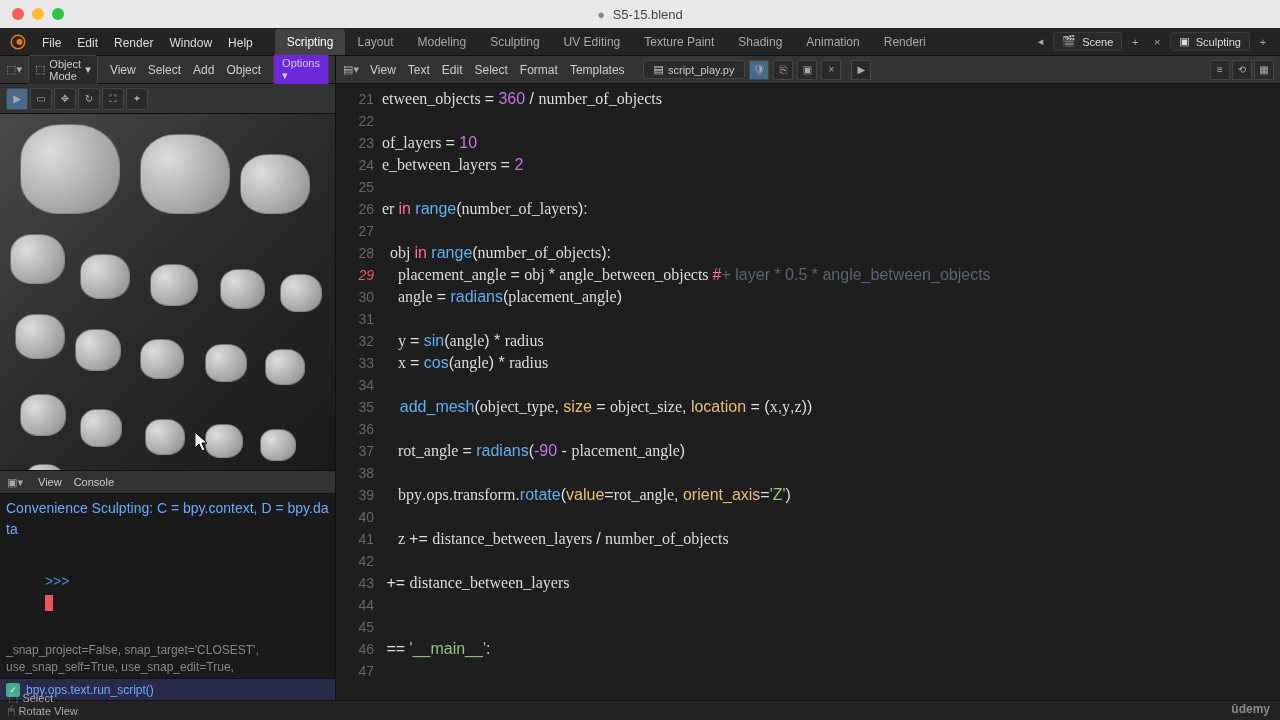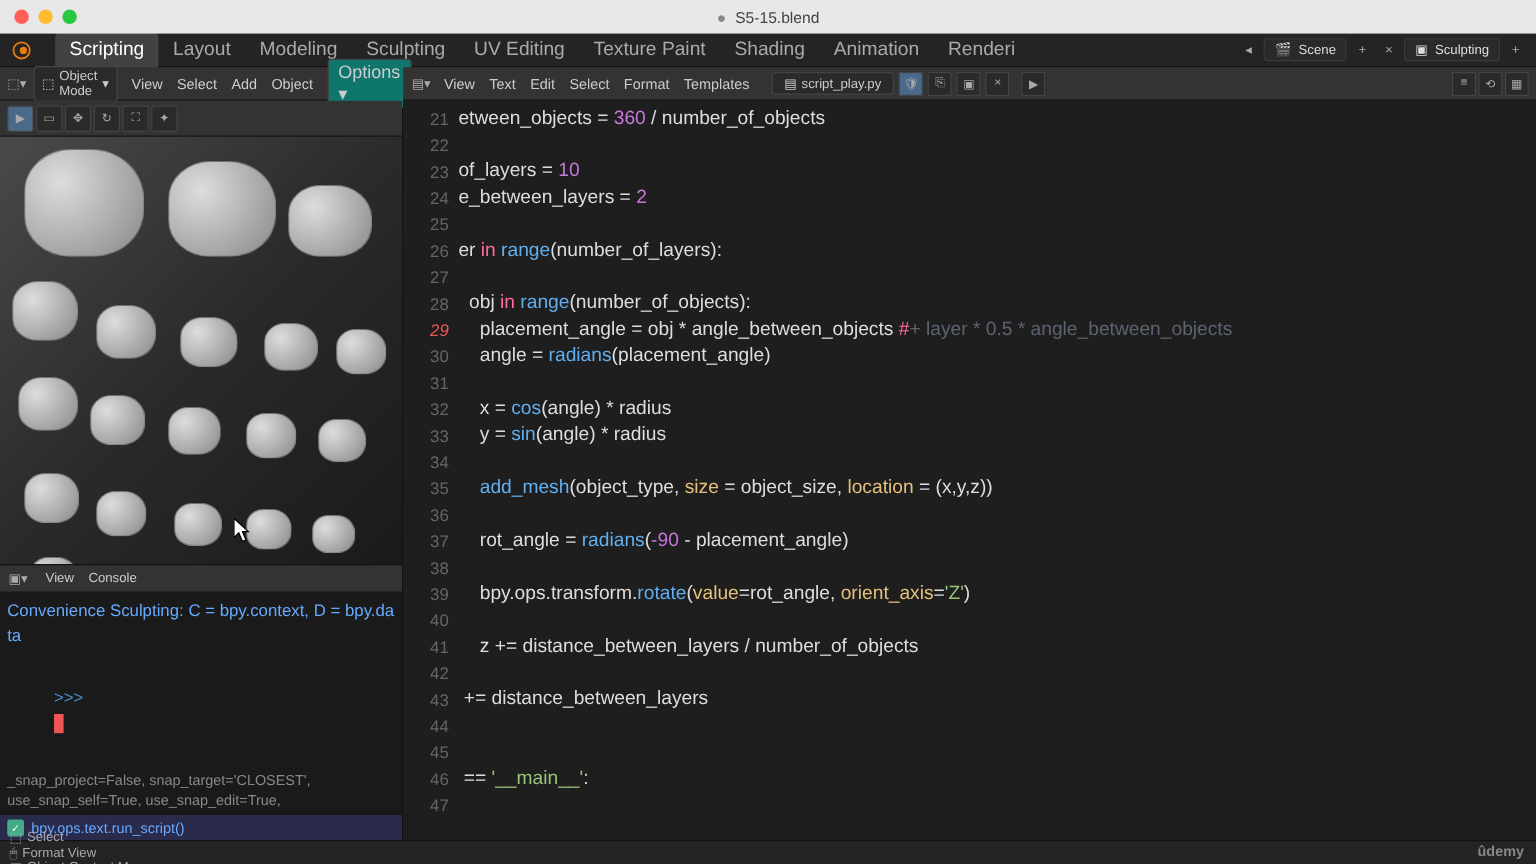--- a/index.html
+++ b/index.html
@@ -12,34 +12,34 @@
 .tl-yellow { background: #febc2e; }
 .tl-green { background: #28c840; }
 .titlebar-title { position: absolute; left: 50%; transform: translateX(-50%); color: #444; font-size: 13px; }
 .titlebar-dot { color: #888; margin-right: 4px; }
 
 .menubar { height: 28px; background: #242424; display: flex; align-items: center; padding: 0 8px; gap: 2px; border-bottom: 1px solid #111; }
 .blender-logo { width: 20px; height: 20px; margin-right: 4px; display: flex; align-items: center; justify-content: center; }
 .blender-logo svg { width: 18px; height: 18px; }
 .menu-item { padding: 4px 8px; font-size: 12px; color: #ddd; cursor: pointer; }
 .workspace-tabs { display: flex; margin-left: 12px; gap: 0; }
-.workspace-tab { padding: 6px 12px; font-size: 16px; color: #aaa; cursor: pointer; }
+.workspace-tab { padding: 6px 12px; font-size: 12px; color: #aaa; cursor: pointer; }
 .workspace-tab.active { background: #424242; color: #fff; border-radius: 4px 4px 0 0; }
 .menubar-right { margin-left: auto; display: flex; align-items: center; gap: 4px; }
 .scene-selector { background: #2a2a2a; border: 1px solid #3a3a3a; padding: 2px 8px; font-size: 11px; color: #ddd; border-radius: 3px; display: flex; align-items: center; gap: 6px; }
 .icon-btn { width: 18px; height: 18px; display: flex; align-items: center; justify-content: center; color: #aaa; font-size: 11px; }
 
 .main-area { display: flex; height: calc(100% - 56px - 20px); }
 
 .left-col { width: 336px; display: flex; flex-direction: column; border-right: 1px solid #111; }
 
 .viewport-header { height: 28px; background: #333; display: flex; align-items: center; padding: 0 6px; gap: 6px; font-size: 12px; border-bottom: 1px solid #111; }
 .vh-item { padding: 2px 6px; color: #ccc; cursor: pointer; }
 .mode-dropdown { background: #2a2a2a; border: 1px solid #444; padding: 2px 6px; border-radius: 3px; font-size: 11px; display: flex; align-items: center; gap: 4px; }
-.options-btn { margin-left: auto; background: #0f766e; border: 1px solid #444; padding: 2px 8px; border-radius: 3px; font-size: 15px; }
+.options-btn { margin-left: auto; background: #6d28d9; border: 1px solid #444; padding: 2px 8px; border-radius: 3px; font-size: 11px; }
 
 .viewport-toolbar { height: 30px; background: #333; display: flex; align-items: center; padding: 0 6px; gap: 2px; border-bottom: 1px solid #111; }
 .tool-btn { width: 22px; height: 22px; background: #2a2a2a; border: 1px solid #444; border-radius: 2px; display: flex; align-items: center; justify-content: center; font-size: 10px; color: #aaa; }
 .tool-btn.active { background: #4a6a8a; }
 
 .viewport { flex: 1; background: linear-gradient(135deg, #4a4a4a 0%, #2a2a2a 50%, #1a1a1a 100%); position: relative; overflow: hidden; }
 .viewport-objects { position: absolute; inset: 0; }
 .mesh-obj { position: absolute; background: radial-gradient(circle at 30% 30%, #ddd, #888); border-radius: 40% 45% 42% 38%; border: 1px solid rgba(0,0,0,0.3); }
 .cursor-arrow { position: absolute; left: 195px; top: 318px; width: 16px; height: 22px; }
 
@@ -62,21 +62,21 @@
 
 .code-editor { flex: 1; display: flex; background: #1e1e1e; font-family: 'Menlo', 'Courier New', monospace; font-size: 16px; overflow: hidden; position: relative; }
 .line-numbers { width: 46px; background: #1e1e1e; text-align: right; padding: 4px 8px 4px 0; color: #666; font-size: 14px; line-height: 22px; user-select: none; }
 .line-number { height: 22px; }
 .line-number.highlight { color: #e55; font-style: italic; }
 .code-lines { flex: 1; padding: 4px 0; line-height: 22px; }
 .code-line { height: 22px; white-space: pre; }
 
 .tok-kw { color: #ff6b9d; }
 .tok-num { color: #c678dd; }
-.tok-id { color: #ddd; }
+.tok-id { color: #ddd; font-family: Liberation Serif, serif; }
 .tok-fn { color: #61afef; }
 .tok-op { color: #ddd; }
 .tok-str { color: #98c379; }
 .tok-cm { color: #5c6370; }
 .tok-param { color: #e5c07b; }
 
 .statusbar { height: 20px; background: #242424; display: flex; align-items: center; padding: 0 8px; gap: 16px; font-size: 11px; color: #aaa; border-top: 1px solid #111; }
 .status-item { display: flex; align-items: center; gap: 4px; }
 
 .subtitle-overlay { position: absolute; bottom: 28px; left: 50%; transform: translateX(-50%); text-align: center; pointer-events: none; z-index: 100; }
@@ -103,20 +103,21 @@
   </div>
 </div>
 
 <div class="menubar">
   <div class="blender-logo">
     <svg viewBox="0 0 24 24">
         <circle cx="12" cy="12" r="9" fill="none" stroke="#e87d0d" stroke-width="2"></circle>
         <circle cx="14" cy="12" r="4" fill="#e87d0d"></circle>
       </svg>
   </div>
+  <div id="menubar-items"><span class="menu-item">File</span><span class="menu-item">Edit</span><span class="menu-item">Render</span><span class="menu-item">Window</span><span class="menu-item">Help</span></div>
   <div class="workspace-tabs" id="workspace-tabs">
       <div class="workspace-tab active">Scripting</div>
       <div class="workspace-tab">Layout</div>
       <div class="workspace-tab">Modeling</div>
       <div class="workspace-tab">Sculpting</div>
       <div class="workspace-tab">UV Editing</div>
       <div class="workspace-tab">Texture Paint</div>
       <div class="workspace-tab">Shading</div>
       <div class="workspace-tab">Animation</div>
       <div class="workspace-tab">Renderi</div>
@@ -266,22 +267,22 @@
           <div class="code-line"></div>
           <div class="code-line"><span class="tok-id">of_layers </span><span class="tok-op">= </span><span class="tok-num">10</span></div>
           <div class="code-line"><span class="tok-id">e_between_layers </span><span class="tok-op">= </span><span class="tok-num">2</span></div>
           <div class="code-line"></div>
           <div class="code-line"><span class="tok-id">er </span><span class="tok-kw">in</span><span class="tok-op"> </span><span class="tok-fn">range</span><span class="tok-op">(</span><span class="tok-id">number_of_layers</span><span class="tok-op">):</span></div>
           <div class="code-line"></div>
           <div class="code-line"><span class="tok-id">  obj </span><span class="tok-kw">in</span><span class="tok-op"> </span><span class="tok-fn">range</span><span class="tok-op">(</span><span class="tok-id">number_of_objects</span><span class="tok-op">):</span></div>
           <div class="code-line"><span class="tok-id">    placement_angle </span><span class="tok-op">= </span><span class="tok-id">obj </span><span class="tok-op">* </span><span class="tok-id">angle_between_objects </span><span class="tok-kw">#</span><span class="tok-cm">+ layer * 0.5 * angle_between_objects</span></div>
           <div class="code-line"><span class="tok-id">    angle </span><span class="tok-op">= </span><span class="tok-fn">radians</span><span class="tok-op">(</span><span class="tok-id">placement_angle</span><span class="tok-op">)</span></div>
           <div class="code-line"></div>
+          <div class="code-line"><span class="tok-id">    y </span><span class="tok-op">= </span><span class="tok-fn">sin</span><span class="tok-op">(</span><span class="tok-id">angle</span><span class="tok-op">) </span><span class="tok-op">* </span><span class="tok-id">radius</span></div>
           <div class="code-line"><span class="tok-id">    x </span><span class="tok-op">= </span><span class="tok-fn">cos</span><span class="tok-op">(</span><span class="tok-id">angle</span><span class="tok-op">) </span><span class="tok-op">* </span><span class="tok-id">radius</span></div>
-          <div class="code-line"><span class="tok-id">    y </span><span class="tok-op">= </span><span class="tok-fn">sin</span><span class="tok-op">(</span><span class="tok-id">angle</span><span class="tok-op">) </span><span class="tok-op">* </span><span class="tok-id">radius</span></div>
           <div class="code-line"></div>
           <div class="code-line"><span class="tok-fn">    add_mesh</span><span class="tok-op">(</span><span class="tok-id">object_type</span><span class="tok-op">, </span><span class="tok-param">size</span><span class="tok-op"> = </span><span class="tok-id">object_size</span><span class="tok-op">, </span><span class="tok-param">location</span><span class="tok-op"> = (</span><span class="tok-id">x</span><span class="tok-op">,</span><span class="tok-id">y</span><span class="tok-op">,</span><span class="tok-id">z</span><span class="tok-op">))</span></div>
           <div class="code-line"></div>
           <div class="code-line"><span class="tok-id">    rot_angle </span><span class="tok-op">= </span><span class="tok-fn">radians</span><span class="tok-op">(</span><span class="tok-num">-90</span><span class="tok-op"> - </span><span class="tok-id">placement_angle</span><span class="tok-op">)</span></div>
           <div class="code-line"></div>
           <div class="code-line"><span class="tok-id">    bpy</span><span class="tok-op">.</span><span class="tok-id">ops</span><span class="tok-op">.</span><span class="tok-id">transform</span><span class="tok-op">.</span><span class="tok-fn">rotate</span><span class="tok-op">(</span><span class="tok-param">value</span><span class="tok-op">=</span><span class="tok-id">rot_angle</span><span class="tok-op">, </span><span class="tok-param">orient_axis</span><span class="tok-op">=</span><span class="tok-str">'Z'</span><span class="tok-op">)</span></div>
           <div class="code-line"></div>
           <div class="code-line"><span class="tok-id">    z </span><span class="tok-op">+= </span><span class="tok-id">distance_between_layers </span><span class="tok-op">/ </span><span class="tok-id">number_of_objects</span></div>
           <div class="code-line"></div>
           <div class="code-line"><span class="tok-op"> += </span><span class="tok-id">distance_between_layers</span></div>
@@ -295,21 +296,21 @@
 </div>
 
 <div class="statusbar">
   <div id="status-items">
       <div class="status-item" style="margin-right: 80px;">
         <span>⬚</span>
         <span>Select</span>
       </div>
       <div class="status-item" style="margin-right: 80px;">
         <span>🖱</span>
-        <span>Format View</span>
+        <span>Rotate View</span>
       </div>
       <div class="status-item" style="margin-right: 80px;">
         <span>▤</span>
         <span>Object Context Menu</span>
       </div>
     </div>
 </div>
 
 <div class="subtitle-overlay">
 </div>

